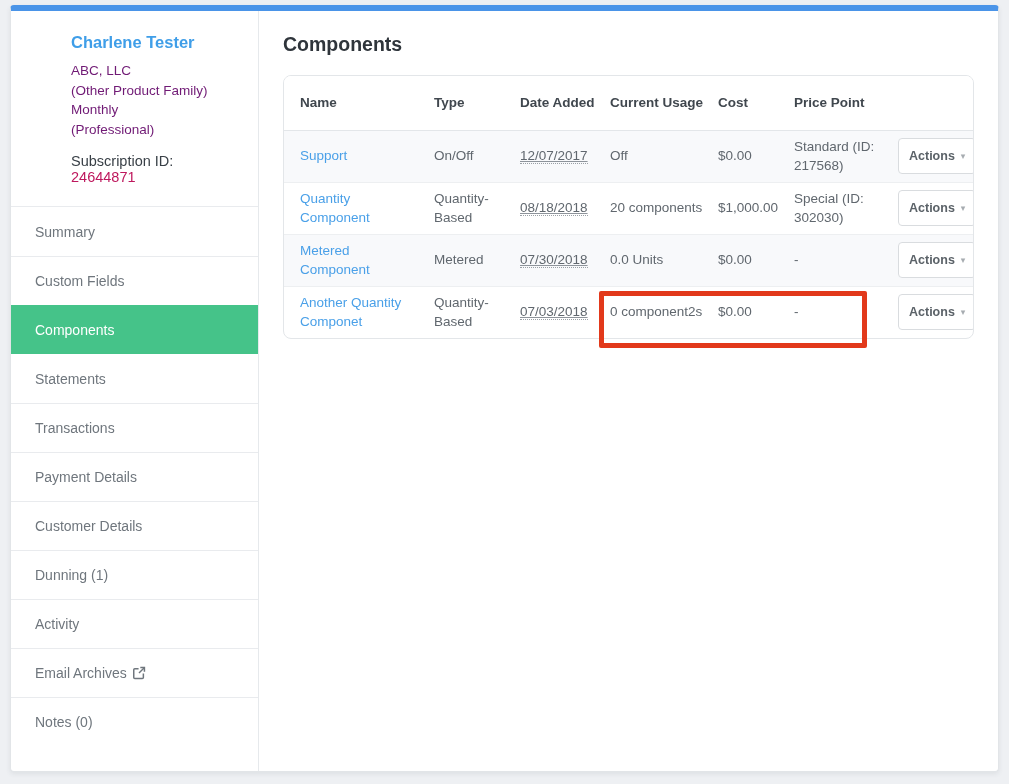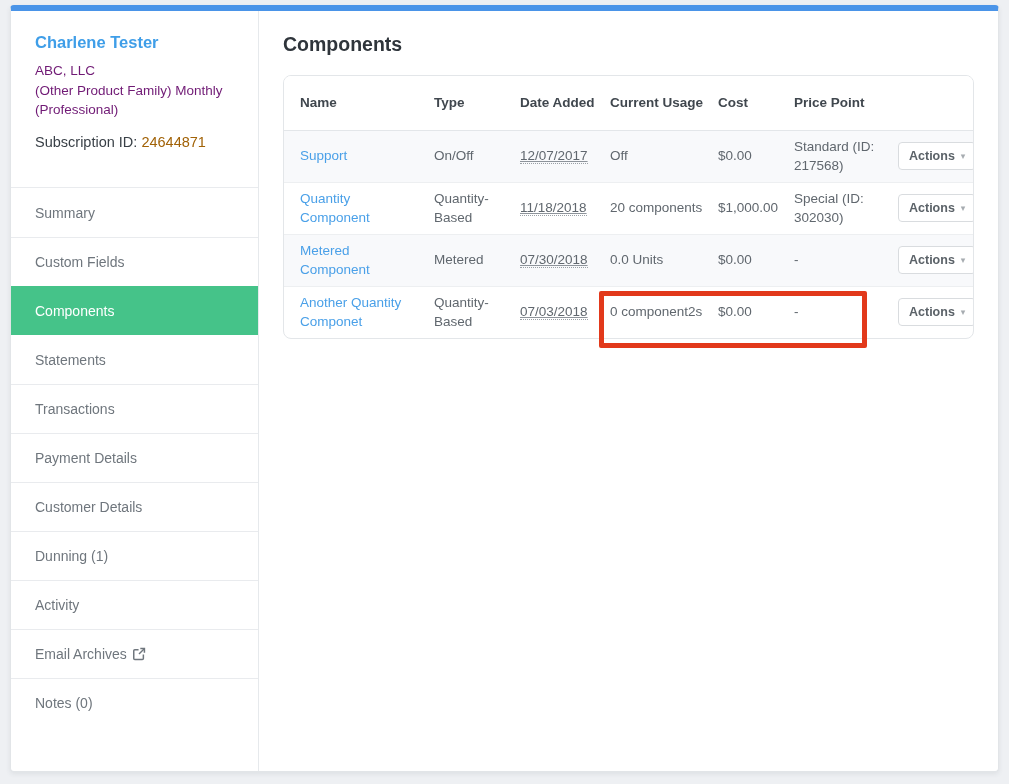--- a/index.html
+++ b/index.html
@@ -57,43 +57,43 @@
   .chev { width: 11px; height: 11px; display: inline-block; }
   
   .card-body { flex: 1; display: flex; min-height: 0; }
   .sidebar {
     width: 248px;
     flex: 0 0 248px;
     border-right: 1px solid #e6e9ec;
     display: flex;
     flex-direction: column;
   }
-  .customer-block { padding: 22px 24px 0 24px; }
+  .customer-block { padding: 22px 24px 0 24px; margin-left: 36px; }
   .customer-name {
     color: #3f9ee8;
     font-size: 16.5px;
     font-weight: bold;
     text-decoration: none;
     display: inline-block;
     margin-bottom: 9px;
   }
   .customer-sub {
     font-size: 13.5px;
     color: #701a75;
     line-height: 19.5px;
   }
   .subscription-id-line {
     margin-top: 14px;
     font-size: 14.5px;
     color: #383f46;
   }
-  .subscription-id-value { color: #a16207; text-align: right; }
+  .subscription-id-value { color: #be185d; text-align: right; }
   .side-nav {
     list-style: none;
-    margin-top: 37px;
+    margin-top: 21px;
     border-top: 1px solid #e9ebee;
   }
   .side-nav li {
     height: 49px;
     line-height: 48px;
     padding: 0 24px;
     font-size: 14px;
     color: #6f767d;
     cursor: pointer;
     border-top: 1px solid transparent;
@@ -155,21 +155,21 @@
   .date-tip {
     text-decoration: underline;
     text-decoration-color: #8d939a;
     border-bottom: 1px dotted #9aa0a6;
     cursor: help;
   }
   .actions-btn {
     background: #fff;
     border: 1px solid #d9dcdf;
     border-radius: 4px;
-    height: 28px;
+    height: 36px;
     padding: 0 10px;
     font-family: inherit;
     font-size: 12.5px;
     font-weight: bold;
     color: #5b6268;
     cursor: pointer;
     display: inline-flex;
     align-items: center;
     gap: 6px;
     white-space: nowrap;
@@ -263,21 +263,21 @@
               <td>$0.00</td>
               <td>Standard (ID: 217568)</td>
               <td class="td-actions"><button class="actions-btn">
                     <span>Actions</span>
                     <span class="caret-down">▾</span>
                   </button></td>
             </tr>
             <tr>
               <td><a href="#" class="component-link">Quantity Component</a></td>
               <td>Quantity-Based</td>
-              <td><span class="date-tip">11/18/2018</span></td>
+              <td><span class="date-tip">08/18/2018</span></td>
               <td>20 components</td>
               <td>$1,000.00</td>
               <td>Special (ID: 302030)</td>
               <td class="td-actions"><button class="actions-btn">
                     <span>Actions</span>
                     <span class="caret-down">▾</span>
                   </button></td>
             </tr>
             <tr>
               <td><a href="#" class="component-link">Metered Component</a></td>

